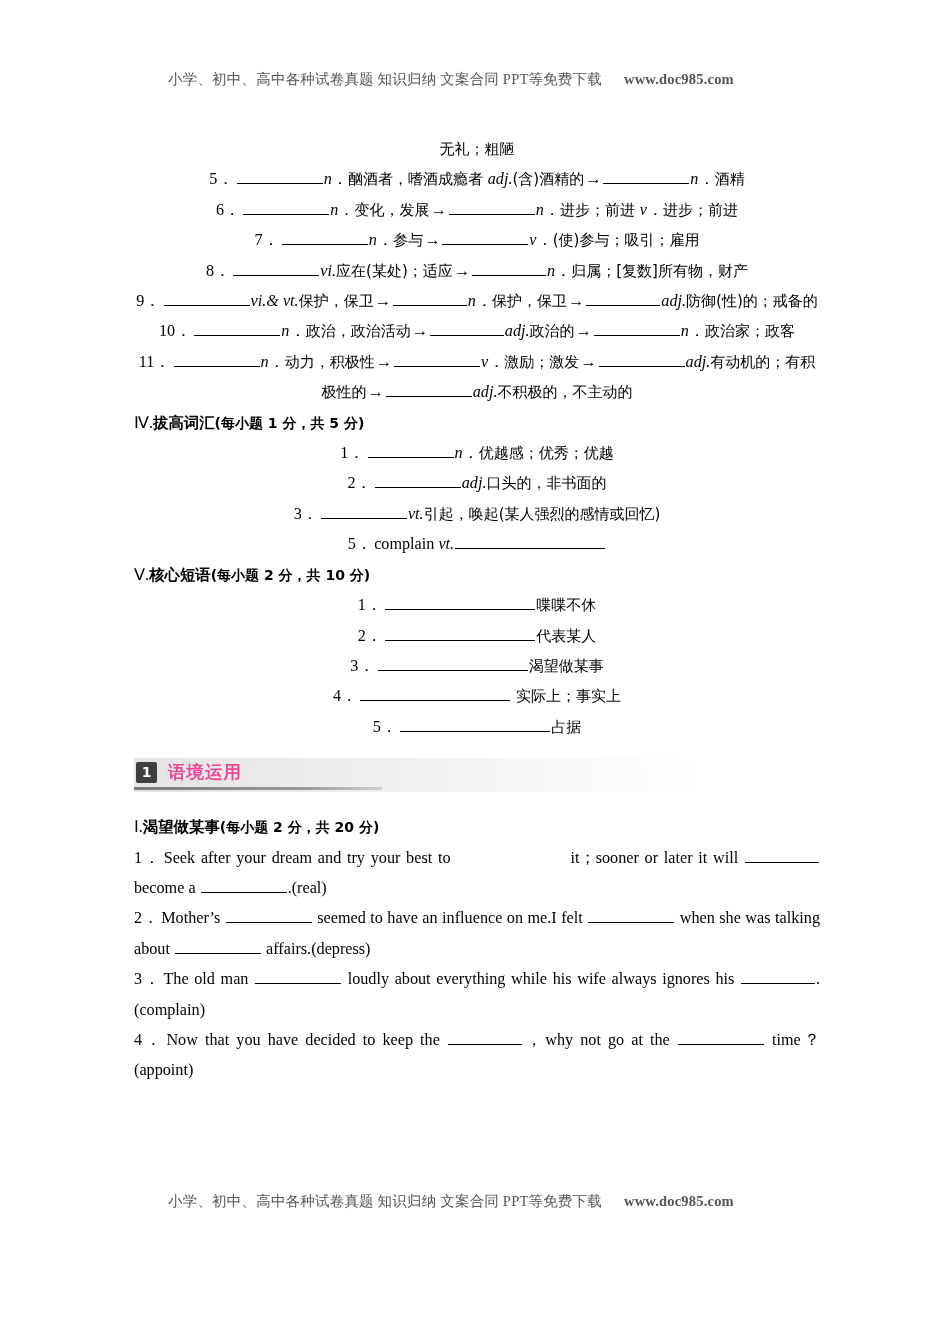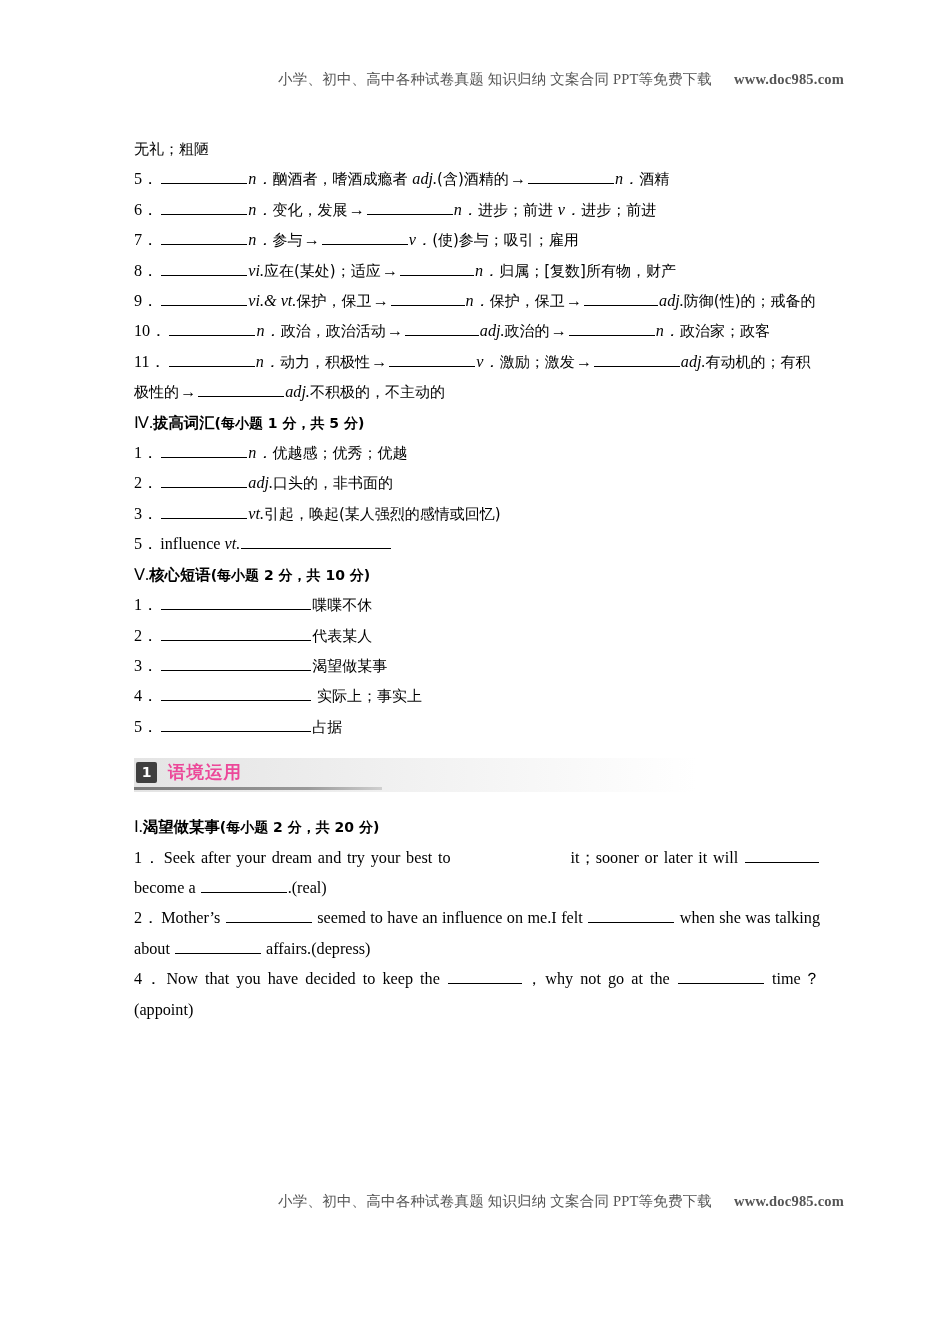--- a/index.html
+++ b/index.html
@@ -16,27 +16,26 @@
     overflow: hidden;
   }
   .page {
     position: absolute;
     left: 0; top: 0;
     width: 950px;
     height: 1344px;
   }
   .watermark {
     position: absolute;
-    left: 184px;
+    left: 168px;
     width: 660px;
     font-size: 14.5px;
     color: #555;
     letter-spacing: 0.2px;
     white-space: nowrap;
-    text-align: right;
   }
   .watermark.top { top: 70px; }
   .watermark.bottom { top: 1192px; }
   .watermark .url {
     font-family: "Liberation Serif", serif;
     font-weight: bold;
     margin-left: 22px;
   }
 
   .content {
@@ -46,21 +45,21 @@
     width: 686px;
   }
 
   .ln {
     font-size: 16.2px;
     line-height: 30.4px;
     margin: 0;
     text-align: justify;
     text-justify: inter-word;
   }
-  .ln.nojust { text-align: left; }
+  .ln.nojust { text-align: center; }
 
   .num { margin-right: 2px; }
 
   
   .blk {
     display: inline-block;
     border-bottom: 1px solid #000;
     vertical-align: baseline;
     height: 14px;
     margin: 0 1px;
@@ -157,21 +156,21 @@
         <p class="ln nojust"><span class="num">11．</span><span class="blk w1"></span><span class="pos">n．</span><span class="cn">动力，积极性</span><span class="arrow">→</span><span class="blk w1"></span><span class="pos">v．</span><span class="cn">激励；激发</span><span class="arrow">→</span><span class="blk w1"></span><span class="pos">adj.</span><span class="cn">有动机的；有积极性的</span><span class="arrow">→</span><span class="blk w1"></span><span class="pos">adj.</span><span class="cn">不积极的，不主动的</span></p>
       </div>
 
     <p class="sechead">
       <span class="rn">Ⅳ.</span><b>拔高词汇</b><span class="pts">(每小题 1 分，共 5 分)</span>
     </p>
     <div>
         <p class="ln nojust"><span class="num">1．</span><span class="blk w1"></span><span class="pos">n．</span><span class="cn">优越感；优秀；优越</span></p>
         <p class="ln nojust"><span class="num">2．</span><span class="blk w1"></span><span class="pos">adj.</span><span class="cn">口头的，非书面的</span></p>
         <p class="ln nojust"><span class="num">3．</span><span class="blk w1"></span><span class="pos">vt.</span><span class="cn">引起，唤起(某人强烈的感情或回忆)</span></p>
-        <p class="ln nojust"><span class="num">5．</span><span>influence </span><span class="pos">vt.</span><span class="blk w5"></span></p>
+        <p class="ln nojust"><span class="num">5．</span><span>complain </span><span class="pos">vt.</span><span class="blk w5"></span></p>
       </div>
 
     <p class="sechead">
       <span class="rn">Ⅴ.</span><b>核心短语</b><span class="pts">(每小题 2 分，共 10 分)</span>
     </p>
     <div>
         <p class="ln nojust"><span class="num">1．</span><span class="blk w5"></span><span class="cn">喋喋不休</span></p>
         <p class="ln nojust"><span class="num">2．</span><span class="blk w5"></span><span class="cn">代表某人</span></p>
         <p class="ln nojust"><span class="num">3．</span><span class="blk w5"></span><span class="cn">渴望做某事</span></p>
         <p class="ln nojust"><span class="num">4．</span><span class="blk w5"></span><span class="cn"> 实际上；事实上</span></p>
@@ -186,20 +185,21 @@
     </div>
 
     <div class="spacer-sm"></div>
 
     <p class="sechead">
       <span class="rn">Ⅰ.</span><b>渴望做某事</b><span class="pts">(每小题 2 分，共 20 分)</span>
     </p>
     <div>
         <p class="ln"><span class="num">1．</span><span>Seek after your dream and try your best to</span><span class="blk gap"></span><span>it；sooner or later it will </span><span class="blk w2"></span><span> become a </span><span class="blk w1"></span><span>.(real)</span></p>
         <p class="ln"><span class="num">2．</span><span>Mother’s </span><span class="blk w1"></span><span> seemed to have an influence on me.I felt </span><span class="blk w1"></span><span> when she was talking about </span><span class="blk w1"></span><span> affairs.(depress)</span></p>
+        <p class="ln"><span class="num">3．</span><span>The old man </span><span class="blk w1"></span><span> loudly about everything while his wife always ignores his </span><span class="blk w2"></span><span>.(complain)</span></p>
         <p class="ln"><span class="num">4．</span><span>Now that you have decided to keep the </span><span class="blk w2"></span><span>，why not go at the </span><span class="blk w1"></span><span> time？(appoint)</span></p>
       </div>
 
   </div>
 
   <div class="watermark bottom">
     <span>小学、初中、高中各种试卷真题 知识归纳 文案合同 PPT等免费下载</span><span class="url">www.doc985.com</span>
   </div>
 
 </div>

